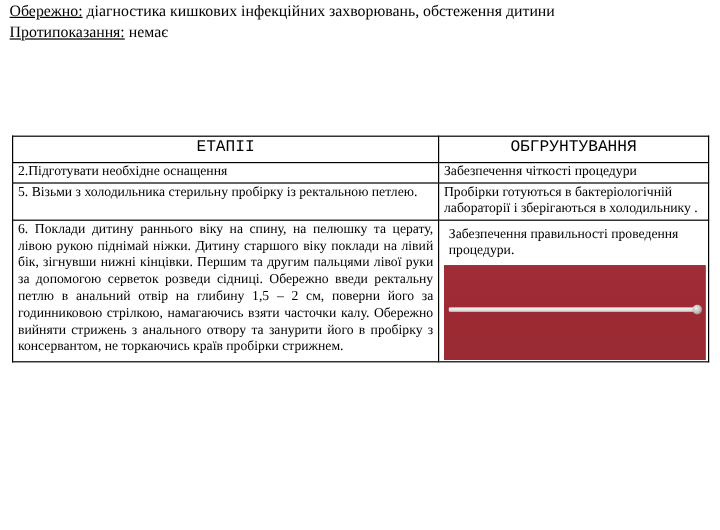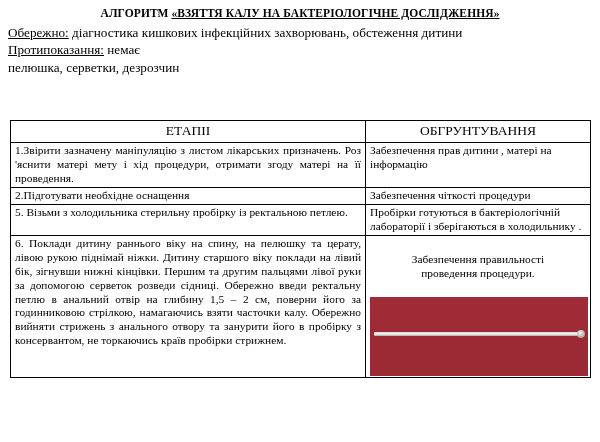--- a/index.html
+++ b/index.html
@@ -69,35 +69,35 @@
     vertical-align: top;
     padding: 1px 4px 1px 4px;
     font-size: 11.4px;
     line-height: 1.22;
   }
   .algo-table th {
     text-align: center;
     font-weight: normal;
     font-size: 13.5px;
     padding: 2px 4px 3px 4px;
+    font-family: Liberation Mono, monospace;
   }
   .col-steps { width: 355px; }
   .col-reason { width: 225px; }
 
   td.steps {
     text-align: justify;
     text-justify: inter-word;
     hyphens: none;
   }
   td.reason {
     text-align: left;
   }
   td.steps p, td.reason p {
-    margin: 16px;
-    text-align: center;
+    margin: 4px;
   }
 
   
   .j { text-align: justify; }
 
   
   .photo-wrap {
     margin: 4px 0 0 0;
   }
   .photo {
@@ -125,50 +125,42 @@
     height: 8px;
     border-radius: 50%;
     background: radial-gradient(circle at 40% 35%, #efefe9 0%, #b9b9b1 55%, #6d6d66 100%);
   }
 </style>
 </head>
 <body>
 
 <div class="page">
 
-  <div class="doc-title">
-    <span>АЛГОРИТМ </span><span class="under">«ВЗЯТТЯ КАЛУ НА БАКТЕРІОЛОГІЧНЕ ДОСЛІДЖЕННЯ»</span>
-  </div>
 
   <div class="meta">
     <div class="meta-line">
       <span class="meta-label">Обережно:</span><span> діагностика кишкових інфекційних захворювань, обстеження дитини</span>
     </div>
     <div class="meta-line">
       <span class="meta-label">Протипоказання:</span><span> немає</span>
     </div>
-    <div class="equip-line">пелюшка, серветки, дезрозчин</div>
   </div>
 
   <table class="algo-table">
     <colgroup>
       <col class="col-steps">
       <col class="col-reason">
     </colgroup>
     <thead>
       <tr>
         <th>ЕТАПІІ</th>
         <th>ОБГРУНТУВАННЯ</th>
       </tr>
     </thead>
     <tbody>
-      <tr>
-        <td class="steps j">1.Звірити зазначену   маніпуляцію з листом лікарських призначень. Роз 'яснити матері мету і хід процедури, отримати згоду матері на її проведення.</td>
-        <td class="reason">Забезпечення прав дитини , матері на інформацію</td>
-      </tr>
       <tr>
         <td class="steps">2.Підготувати необхідне оснащення</td>
         <td class="reason">Забезпечення чіткості процедури</td>
       </tr>
       <tr>
         <td class="steps">5. Візьми з холодильника стерильну пробірку із ректальною петлею.</td>
         <td class="reason">Пробірки готуються в бактеріологічній лабораторії і зберігаються  в холодильнику .</td>
       </tr>
       <tr>
         <td class="steps j">6. Поклади дитину раннього віку на спину, на пелюшку та церату, лівою рукою піднімай ніжки. Дитину старшого віку поклади на лівий бік, зігнувши нижні кінцівки. Першим та другим пальцями лівої руки за допомогою серветок розведи сідниці. Обережно введи ректальну петлю в анальний отвір на глибину 1,5 – 2 см, поверни його за годинниковою стрілкою, намагаючись взяти часточки калу. Обережно вийняти стрижень з анального отвору та занурити його в пробірку з консервантом, не торкаючись країв пробірки стрижнем.</td>

